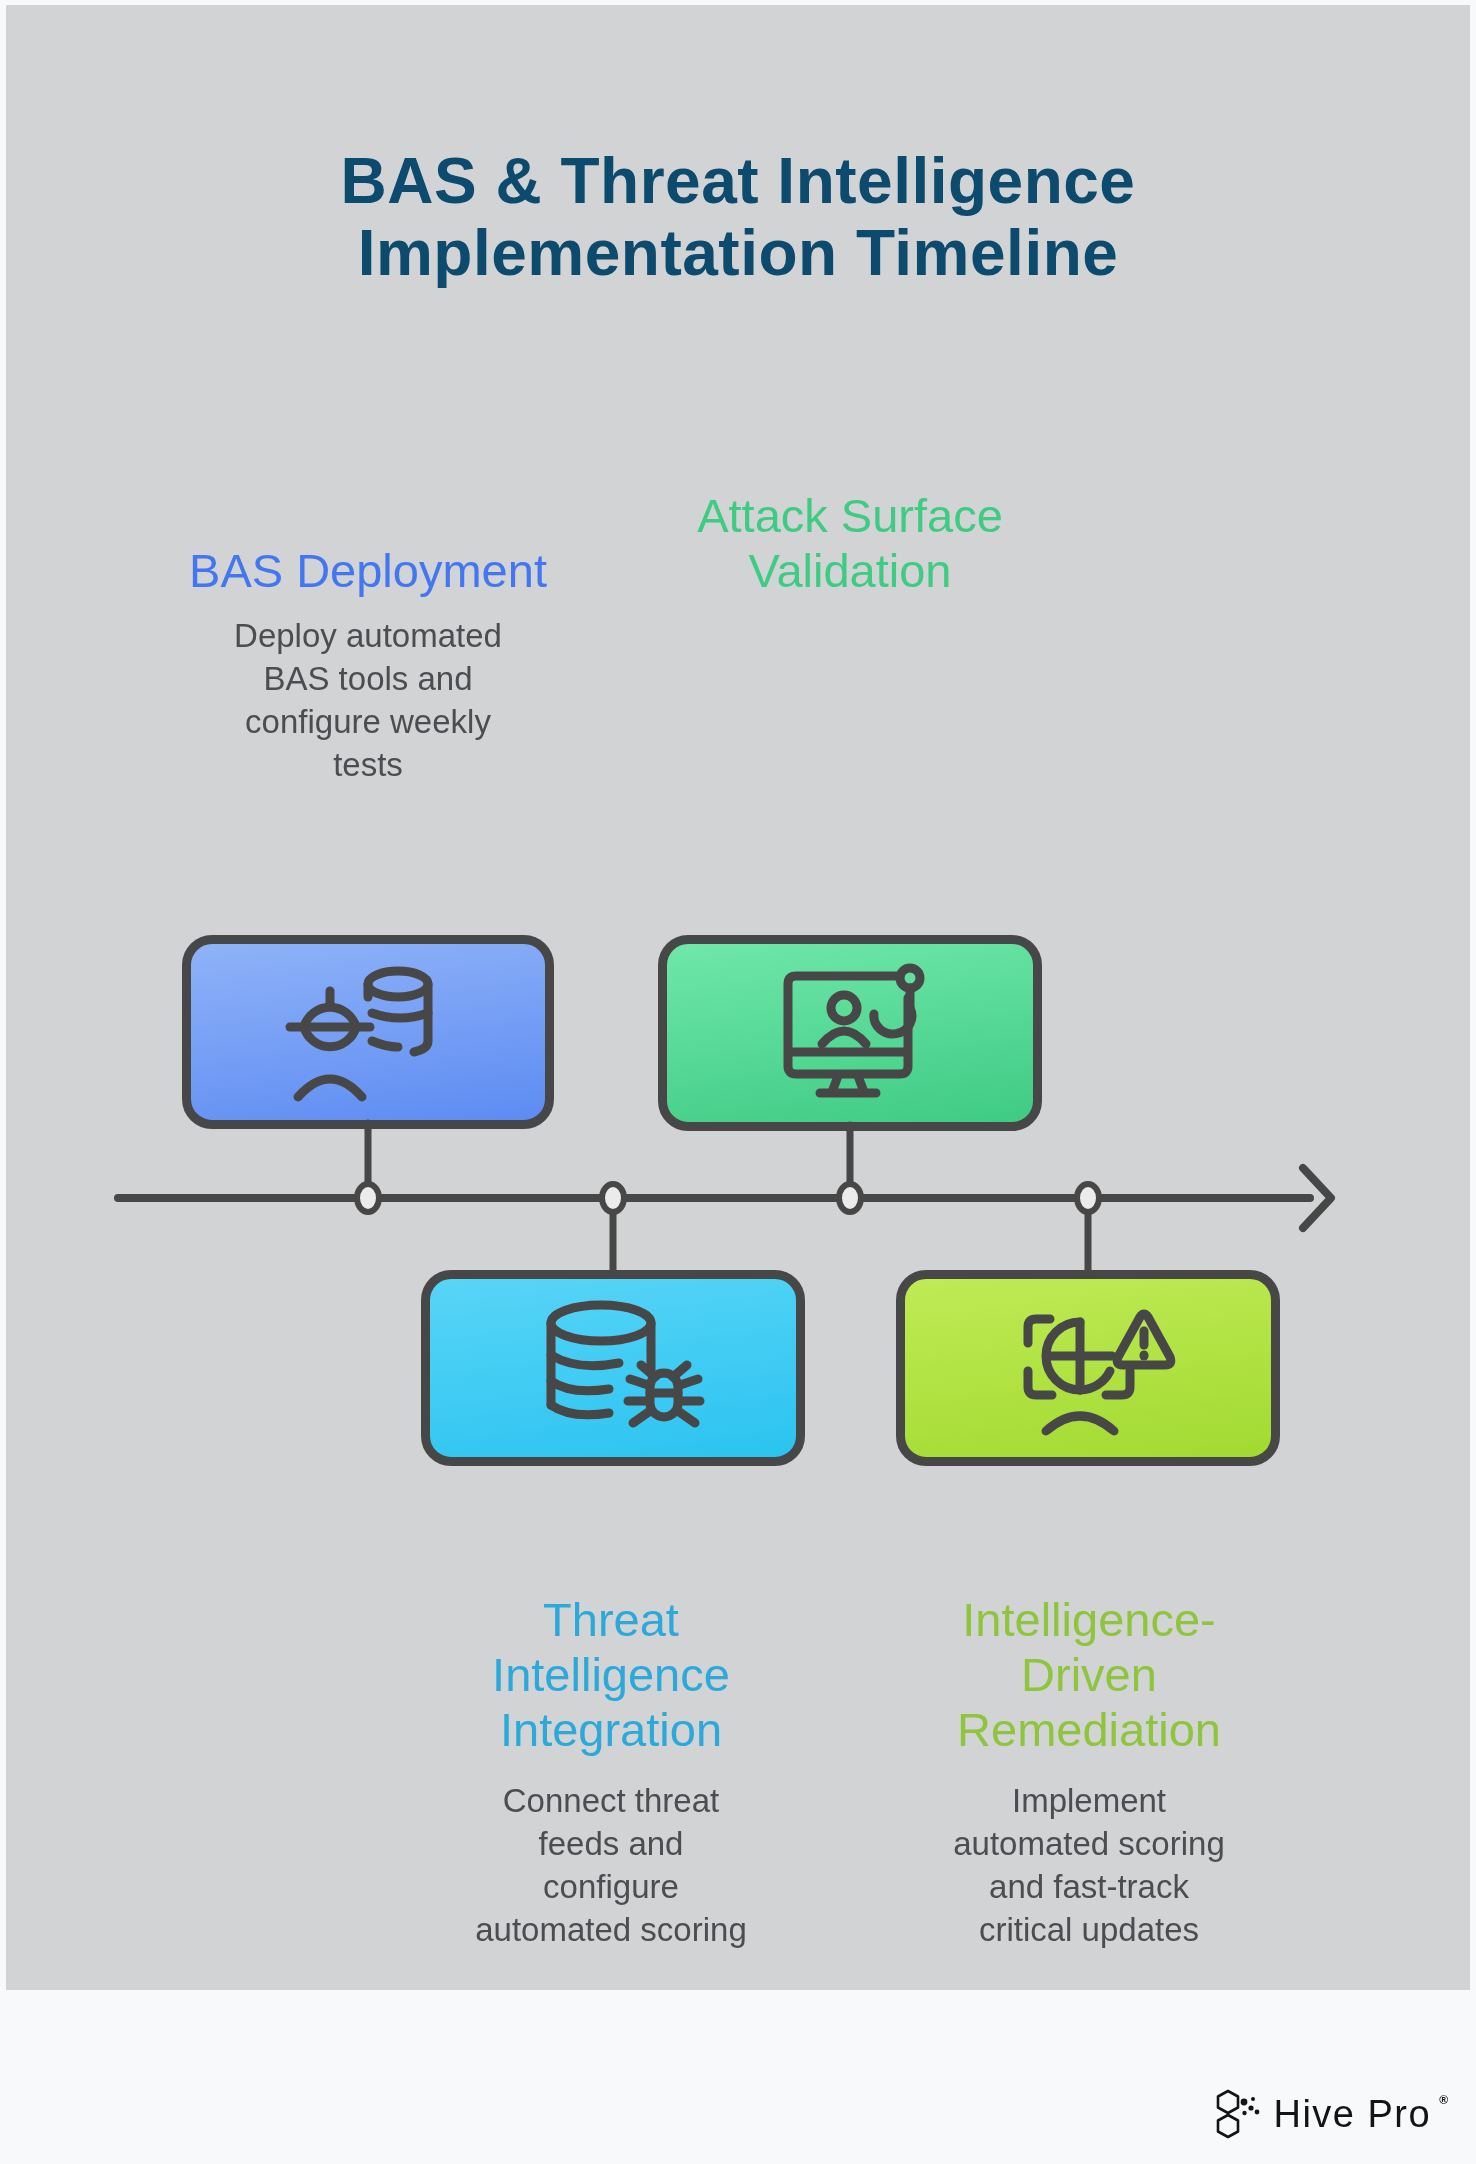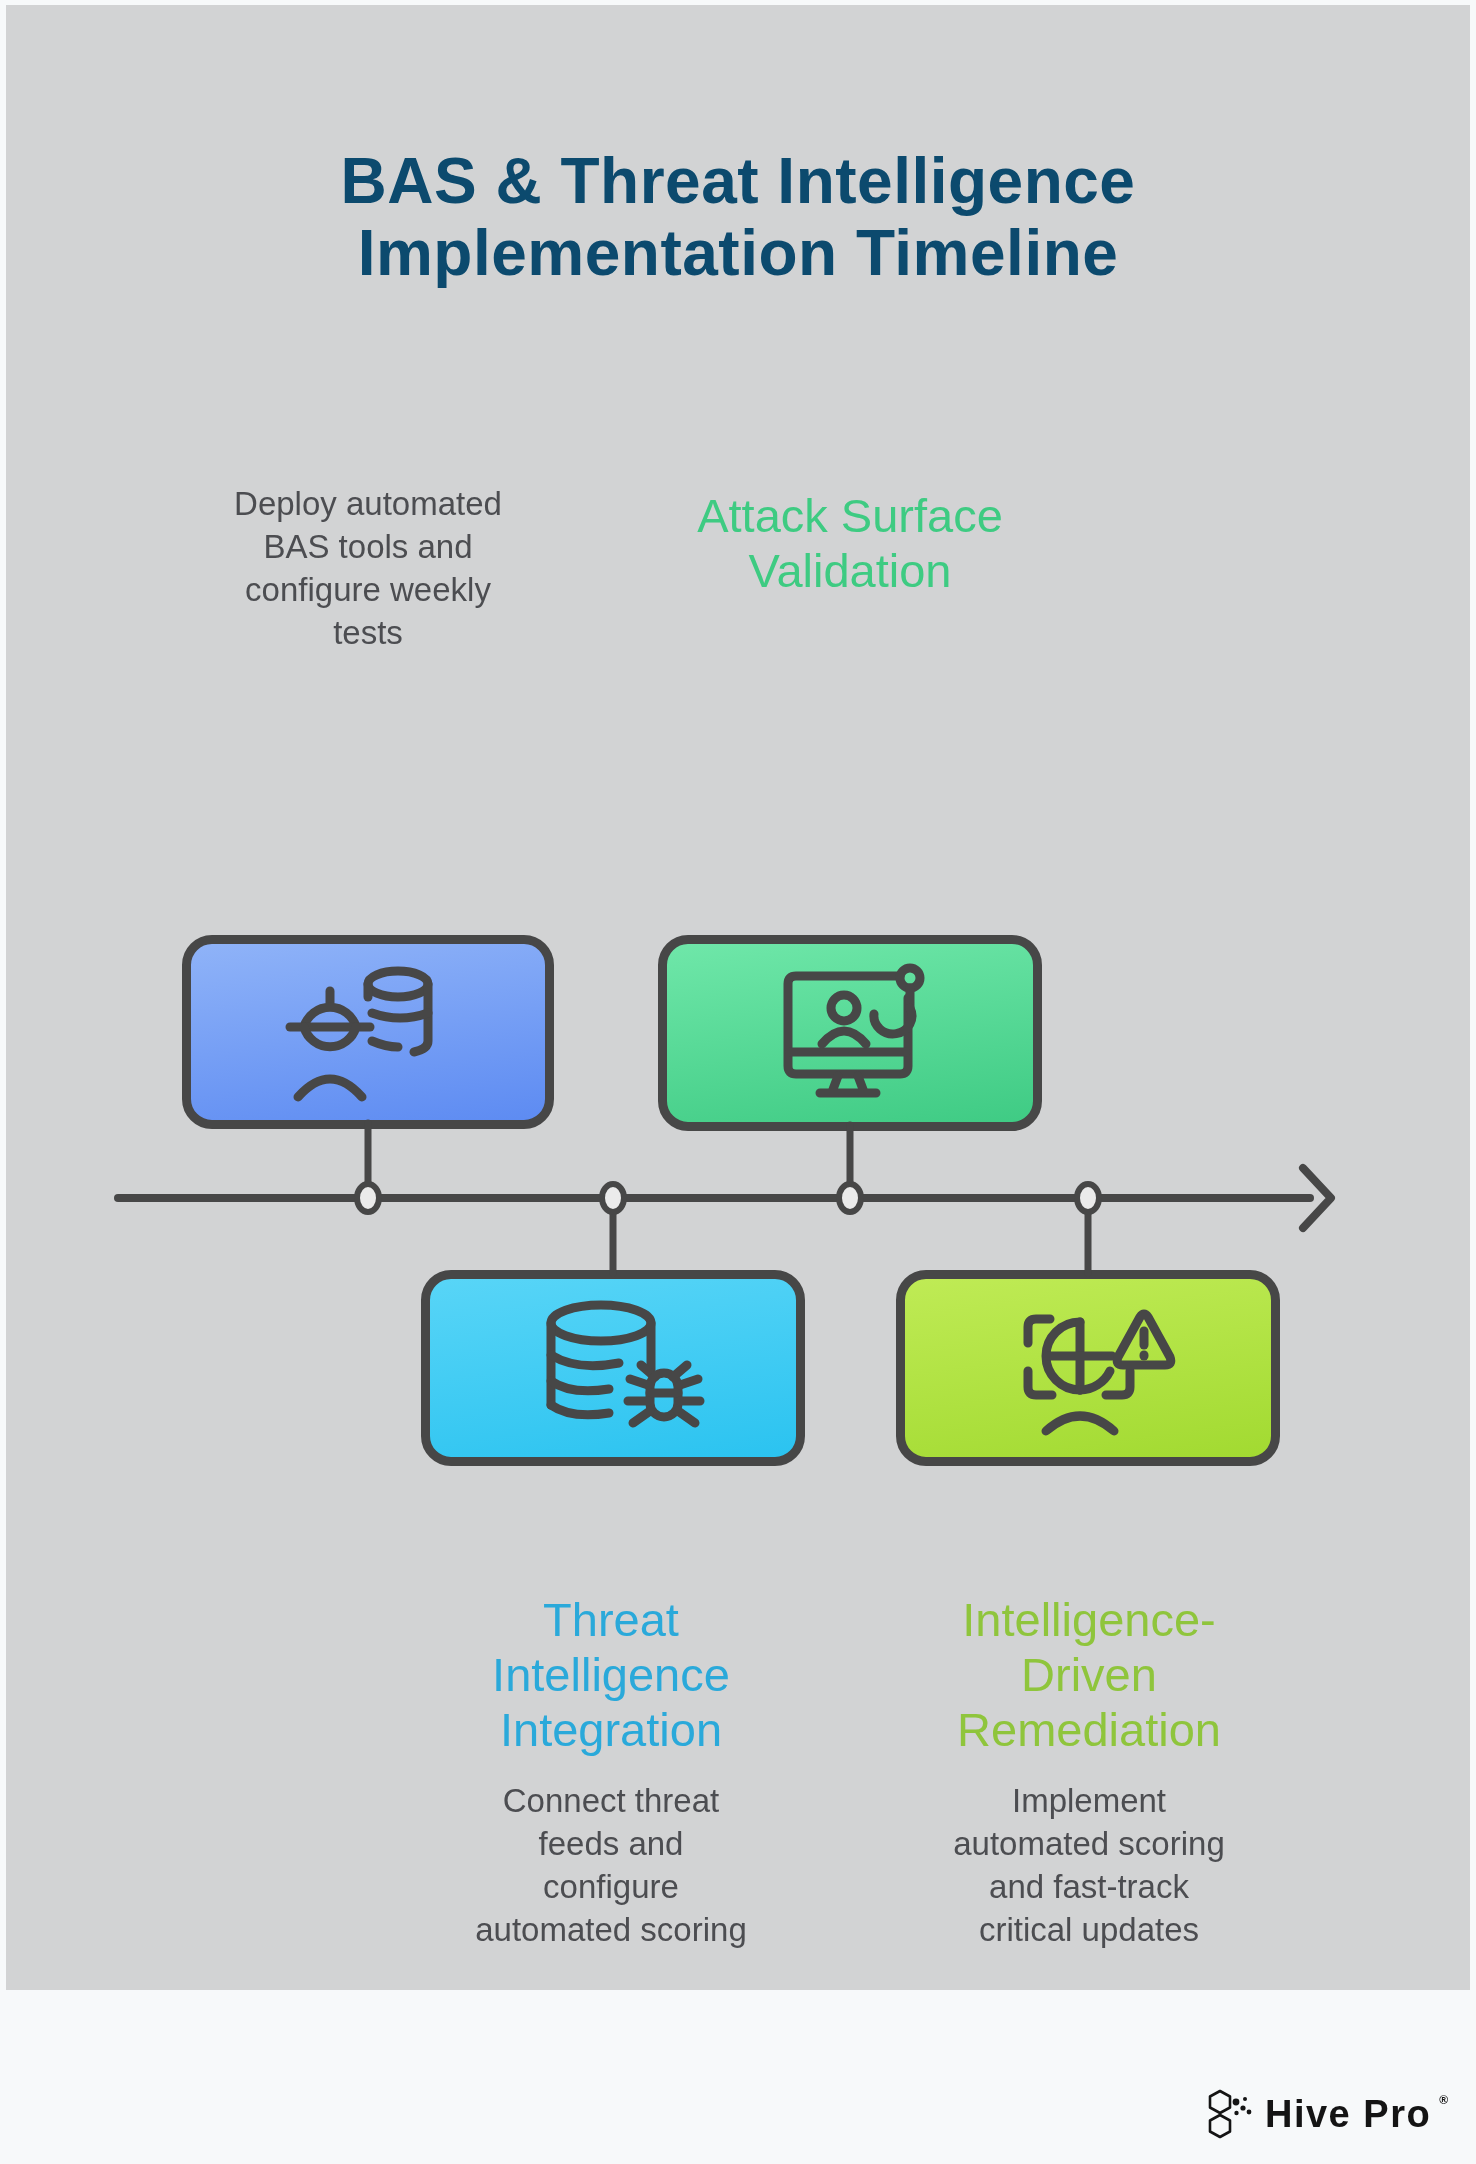--- a/index.html
+++ b/index.html
@@ -49,33 +49,34 @@
   .icon-svg{display:block;}
   .footer{
     position:absolute;left:0;top:1990px;width:1476px;height:174px;
     background:#f7f9fa;
   }
   .brand-logo{
     position:absolute;right:28px;top:100px;height:48px;
     display:flex;align-items:center;gap:8px;color:#141414;
   }
   .brand-text{
-    font-size:38px;font-weight:700;letter-spacing:1.5px;line-height:1;
+    font-size:38px;font-weight:400;letter-spacing:1.5px;line-height:1;
   }
   .brand-reg{font-size:12px;vertical-align:top;position:relative;top:-14px;font-weight:700;}
 </style>
 </head>
 <body>
 
 <div class="panel">
 
   <h1 class="main-title">BAS &amp; Threat Intelligence
 Implementation Timeline</h1>
 
   <div class="mcol mcol-top mcol-1">
+    <div class="m-title" style="color: rgb(67, 119, 242);">BAS Deployment</div>
     <div class="m-body">Deploy automated
 BAS tools and
 configure weekly
 tests</div>
   </div>
   <div class="mcol mcol-top mcol-2">
     <div class="m-title" style="color: rgb(62, 203, 130);">Attack Surface
 Validation</div>
   </div>
 

